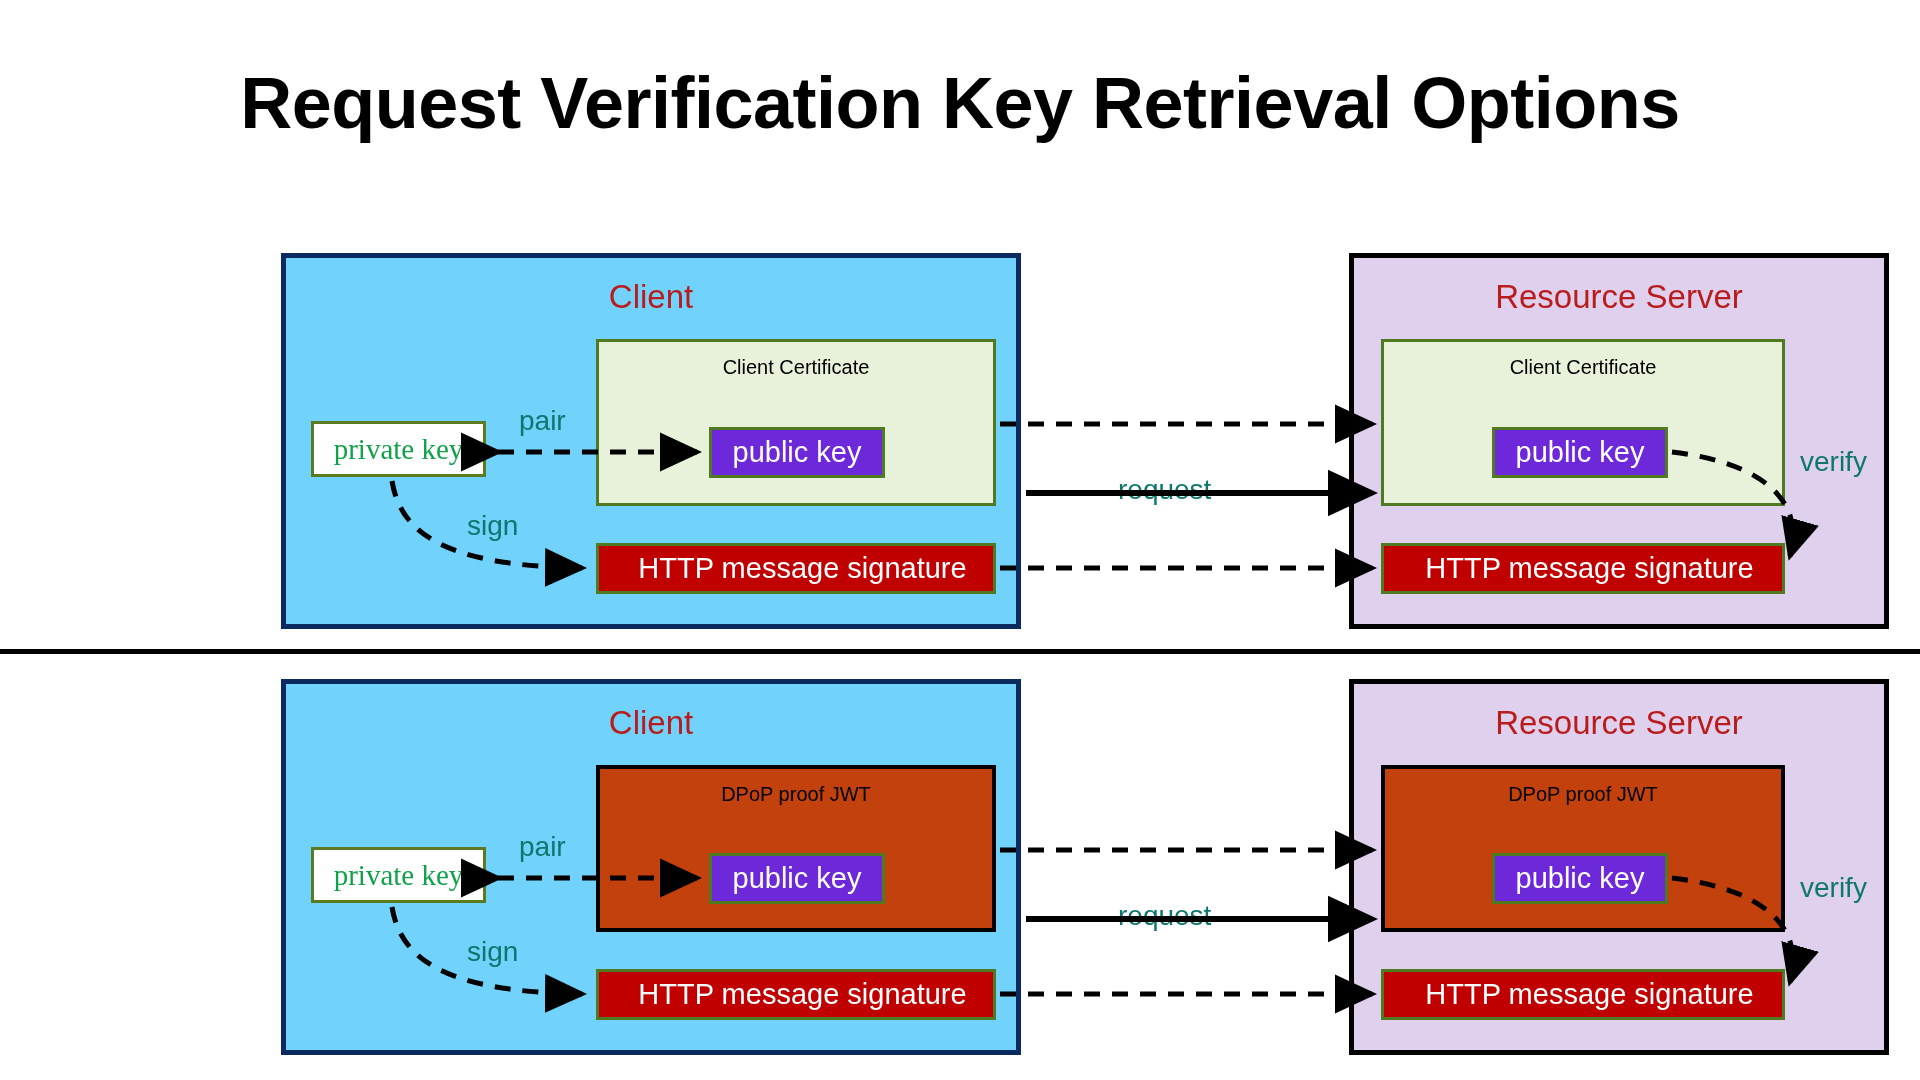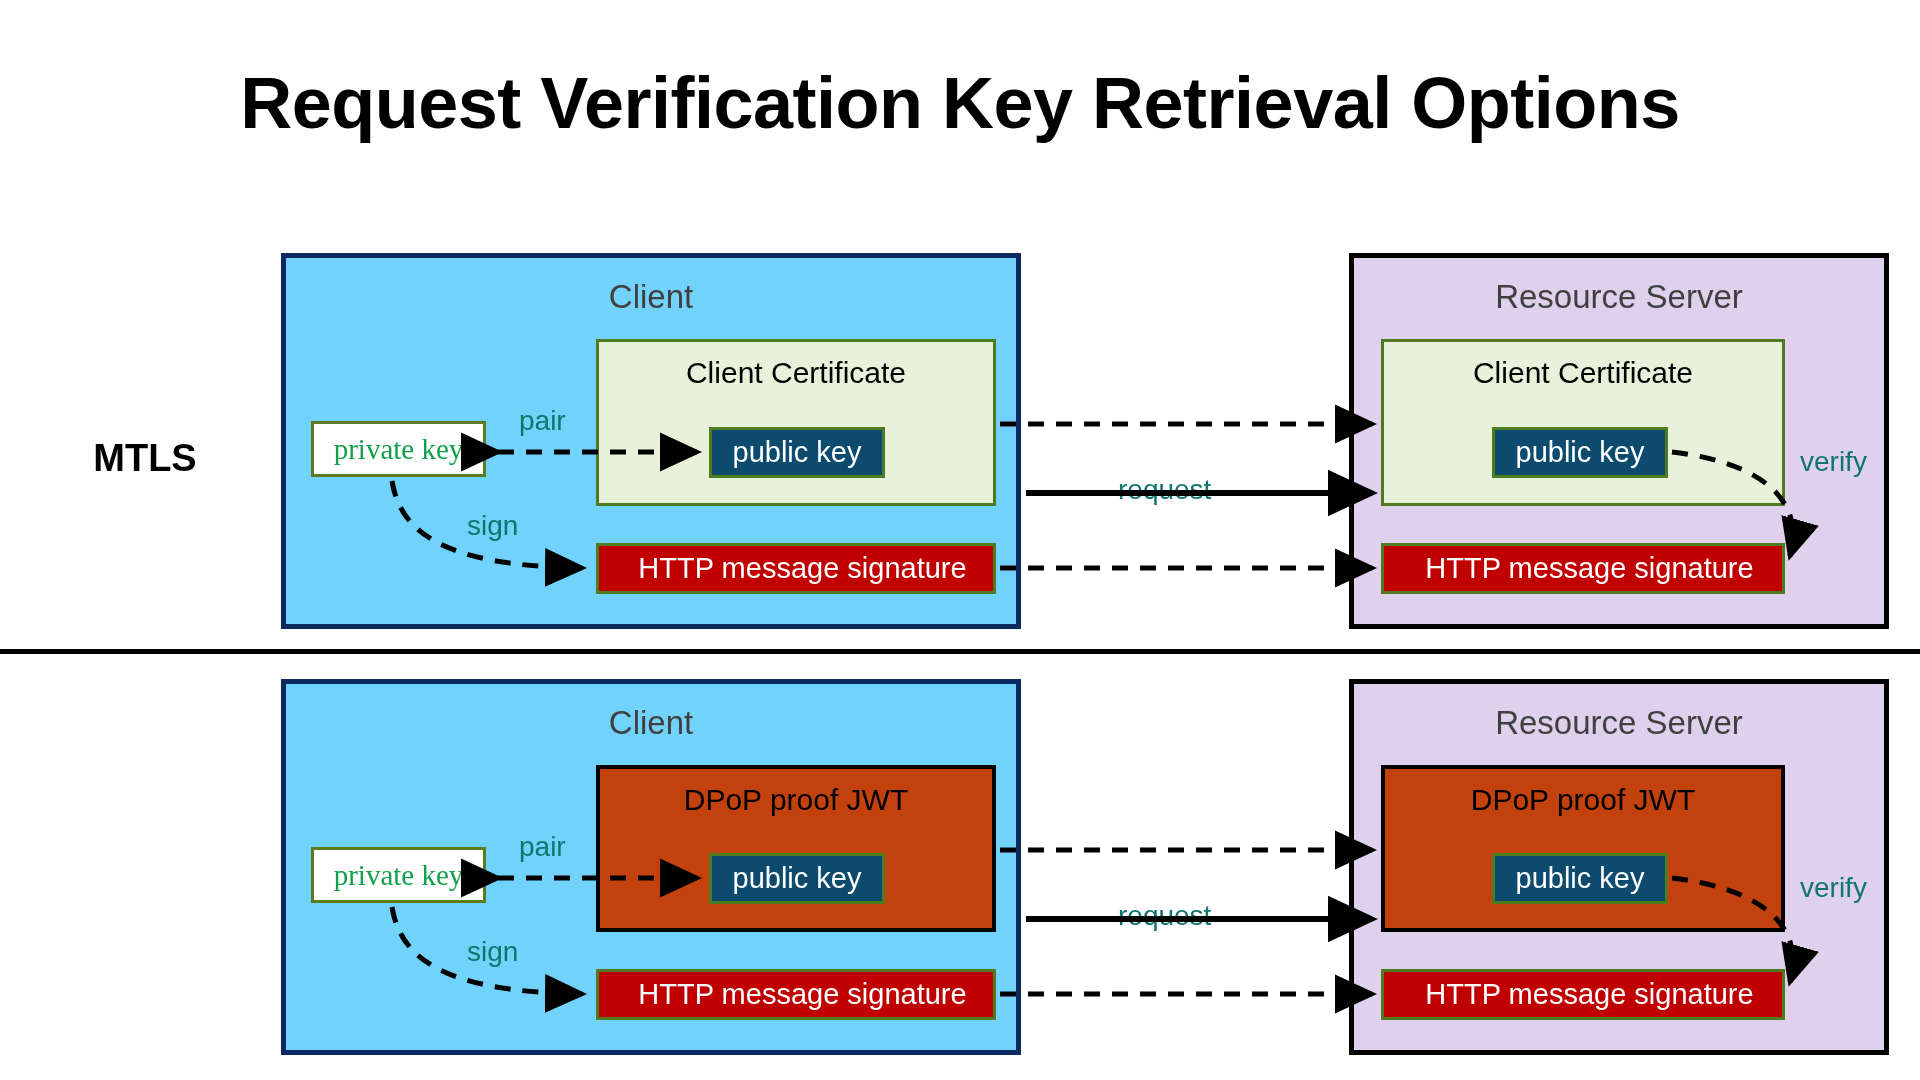--- a/index.html
+++ b/index.html
@@ -27,38 +27,38 @@
   
   .actor { position:absolute; }
   .actor-client {
     background:#71D3FB; border:5px solid #0B2A60;
   }
   .actor-server {
     background:#DFD1ED; border:5px solid #000000;
   }
   .actor-title {
     position:absolute; left:0; width:100%; top:20px;
-    text-align:center; font-size:33px; color:#404040;
+    text-align:center; font-size:33px; color:#b91c1c;
   }
 
   
   .container-box { position:absolute; }
   .cert-box { background:#E8F2DA; border:3px solid #4F7A1F; }
   .jwt-box  { background:#c2410c; border:4px solid #000000; }
   .container-title {
     position:absolute; left:0; width:100%; top:14px;
-    text-align:center; font-size:30px; color:#000; white-space:nowrap;
+    text-align:center; font-size:20px; color:#000; white-space:nowrap;
   }
 
   
   .chip {
     position:absolute; display:flex; align-items:center; justify-content:center;
     font-size:29px; white-space:nowrap;
   }
-  .chip-public  { background:#0c4a6e; border:3px solid #4F7A1F; color:#ffffff; }
+  .chip-public  { background:#6d28d9; border:3px solid #4F7A1F; color:#ffffff; }
   .chip-private { background:#ffffff; border:3px solid #5C7A1F; color:#12A14B;font-family:Liberation Serif, serif; }
   .chip-sig     { background:#C00000; border:3px solid #4F7A1F; color:#ffffff;padding-left:13px; }
 
   
   .edge-label {
     position:absolute; font-size:28px; color:#0f766e; white-space:nowrap;
   }
 
   
   #arrows { position:absolute; left:0; top:0; width:1920px; height:1080px;
@@ -66,21 +66,20 @@
 </style>
 </head>
 <body>
 
 <div id="stage">
 
   <div id="title">Request Verification Key Retrieval Options</div>
 
   <div class="divider" style="top:649px;"></div>
 
-  <div class="row-label" style="left:25px; top:437px;">MTLS</div>
 
   <div class="actor actor-client" style="left:281px; top:253px; width:740px; height:123px;"></div>
 
   <div class="actor actor-client" style="left:281px; top:253px; width:740px; height:376px;">
     <div class="actor-title">Client</div>
   </div>
 
   <div class="container-box cert-box" style="left:596px; top:339px; width:400px; height:167px;">
     <div class="container-title">Client Certificate</div>
   </div>

